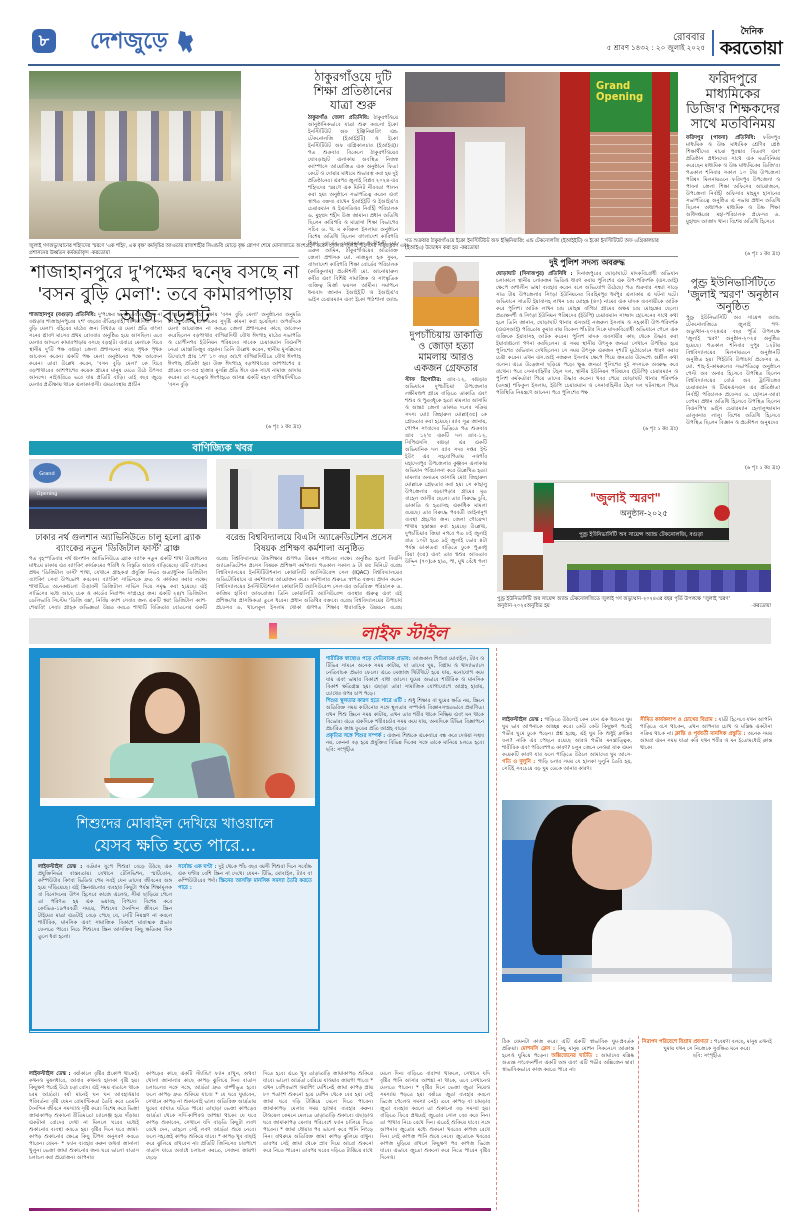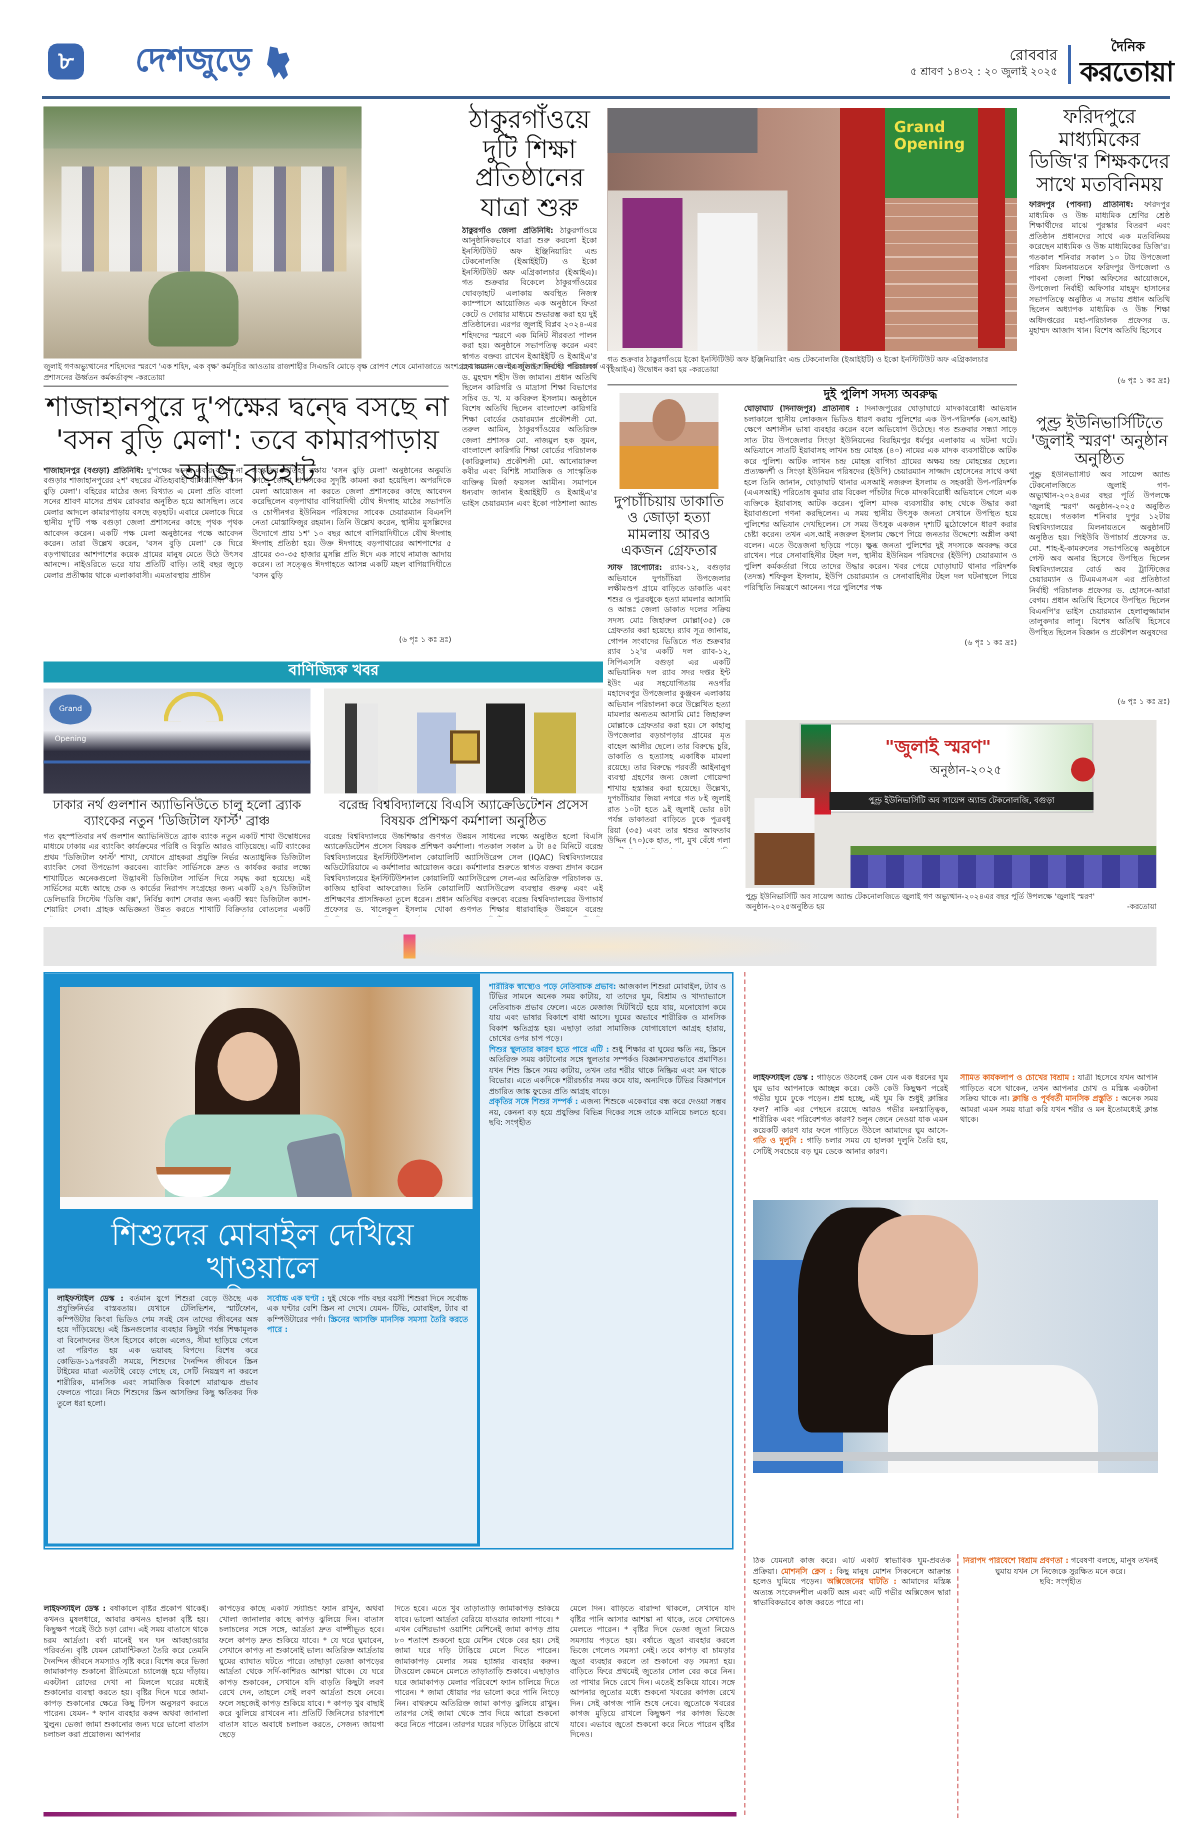--- a/index.html
+++ b/index.html
@@ -35,21 +35,21 @@
 <div class="abs rule" style="left:28px;top:64px;width:752px;height:2px;"></div>
 
 <div class="abs photo" style="left:29px;top:71px;width:212px;height:168px;background:linear-gradient(180deg,#8a9a7a 0%,#c9c2a8 30%,#e8e2d2 55%,#b4a890 100%);">
   <div class="abs" style="left:0;top:0;width:100%;height:28px;background:linear-gradient(180deg,#6f8a5a,#9aa88a);"></div>
   <div class="abs" style="left:12px;top:40px;width:190px;height:70px;background:repeating-linear-gradient(90deg,#f2f2f2 0 14px,#6b6b8a 14px 22px,#d9c7a0 22px 32px);opacity:0.8;"></div>
   <div class="abs" style="left:70px;top:110px;width:60px;height:50px;background:#3e6b2e;border-radius:40% 40% 10% 10%;opacity:0.6;"></div>
 </div>
 <div class="abs caption" style="left:29px;top:242px;width:380px;">জুলাই গণঅভ্যুত্থানের শহিদদের স্মরণে 'এক শহিদ, এক বৃক্ষ' কর্মসূচির আওতায় রাজশাহীর সিএন্ডবি মোড়ে বৃক্ষ রোপণ শেষে মোনাজাতে অংশগ্রহণ করেন জেলার জুলাই শহিদদের পরিবারবর্গ এবং প্রশাসনের ঊর্ধ্বতন কর্মকর্তাবৃন্দ -করতোয়া</div>
 
 <div class="abs" style="left:308px;top:71px;width:90px;height:245px;">
-  <div class="hl" style="font-size:17px;">ঠাকুরগাঁওয়ে দুটি শিক্ষা প্রতিষ্ঠানের যাত্রা শুরু</div>
+  <div class="hl" style="font-size:12px;">ঠাকুরগাঁওয়ে দুটি শিক্ষা প্রতিষ্ঠানের যাত্রা শুরু</div>
   <div class="txt" style="margin-top:2px;height:188px;"><b>ঠাকুরগাঁও জেলা প্রতিনিধি:</b> <span>ঠাকুরগাঁওয়ে আনুষ্ঠানিকভাবে যাত্রা শুরু করলো ইকো ইনস্টিটিউট অফ ইঞ্জিনিয়ারিং এন্ড টেকনোলজি (ইআইইটি) ও ইকো ইনস্টিটিউট অফ এগ্রিকালচার (ইআইএ)। গত শুক্রবার বিকেলে ঠাকুরগাঁওয়ের ঘোবড়াহাট এলাকায় অবস্থিত নিজস্ব ক্যাম্পাসে আয়োজিত এক অনুষ্ঠানে ফিতা কেটে ও দোয়ার মাধ্যমে শুভারম্ভ করা হয় দুই প্রতিষ্ঠানের। এরপর জুলাই বিপ্লব ২০২৪-এর শহিদদের স্মরণে এক মিনিট নীরবতা পালন করা হয়। অনুষ্ঠানে সভাপতিত্ব করেন এবং স্বাগত বক্তব্য রাখেন ইআইইটি ও ইআইএ'র চেয়ারম্যান ও ইএসডিওর নির্বাহী পরিচালক ড. মুহম্মদ শহীদ উজ জামান। প্রধান অতিথি ছিলেন কারিগরি ও মাদ্রাসা শিক্ষা বিভাগের সচিব ড. খ. ম কবিরুল ইসলাম। অনুষ্ঠানে বিশেষ অতিথি ছিলেন বাংলাদেশ কারিগরি শিক্ষা বোর্ডের চেয়ারম্যান প্রকৌশলী মো. তরুল আমিন, ঠাকুরগাঁওয়ের অতিরিক্ত জেলা প্রশাসক মো. নাজমুল হক সুমন, বাংলাদেশ কারিগরি শিক্ষা বোর্ডের পরিচালক (কারিকুলাম) প্রকৌশলী মো. আনোয়ারুল কবীর এবং বিশিষ্ট সামাজিক ও সাংস্কৃতিক ব্যক্তিত্ব মির্জা ফয়সল আমীন। সমাপনে ধন্যবাদ জানান ইআইইটি ও ইআইএ'র ভাইস চেয়ারম্যান এবং ইকো পাঠশালা অ্যান্ড কলেজের অধ্যক্ষ ড. সেলিমা আখতার। এছাড়াও অনুষ্ঠানে স্থানীয় গণ্যমান্য ব্যক্তি, শিক্ষার্থী, অভিভাবক ও সাংবাদিকবৃন্দ উপস্থিত ছিলেন।</span></div>
 </div>
 
 <div class="abs photo" style="left:405px;top:72px;width:186px;height:162px;background:linear-gradient(90deg,#8c6b60 0%,#b58a7a 55%,#c6a08e 100%);">
   <div class="abs" style="left:0;top:0;width:100px;height:30px;background:#6e6c70;"></div>
   <div class="abs" style="left:0;top:55px;width:120px;height:107px;background:linear-gradient(180deg,#d8d0c8,#f0ece8);"></div>
   <div class="abs" style="left:10px;top:60px;width:40px;height:100px;background:#8a2e7c;"></div>
   <div class="abs" style="left:60px;top:70px;width:40px;height:92px;background:#f4f4f4;"></div>
 </div>
 <div class="abs photo" style="left:560px;top:72px;width:36px;height:162px;background:#b5231f;"></div>
@@ -132,35 +132,36 @@
   <div class="abs" style="left:140px;top:16px;width:28px;height:54px;background:#c9b44a;"></div>
 </div>
 <div class="abs" style="left:216px;top:532px;width:186px;height:80px;">
   <div class="hl" style="font-size:8.5px;line-height:11px;">বরেন্দ্র বিশ্ববিদ্যালয়ে বিএসি অ্যাক্রেডিটেশন প্রসেস বিষয়ক প্রশিক্ষণ কর্মশালা অনুষ্ঠিত</div>
   <div class="txt" style="margin-top:1px;height:56px;">বরেন্দ্র বিশ্ববিদ্যালয়ে উচ্চশিক্ষার গুণগত উন্নয়ন সাধনের লক্ষ্যে অনুষ্ঠিত হলো বিএসি অ্যাক্রেডিটেশন প্রসেস বিষয়ক প্রশিক্ষণ কর্মশালা। গতকাল সকাল ৯ টা ৪৫ মিনিটে বরেন্দ্র বিশ্ববিদ্যালয়ের ইনস্টিটিউশনাল কোয়ালিটি অ্যাসিউরেন্স সেল (IQAC) বিশ্ববিদ্যালয়ের অডিটোরিয়ামে এ কর্মশালার আয়োজন করে। কর্মশালার শুরুতে স্বাগত বক্তব্য প্রদান করেন বিশ্ববিদ্যালয়ের ইনস্টিটিউশনাল কোয়ালিটি অ্যাসিউরেন্স সেল-এর অতিরিক্ত পরিচালক ড. কাজিম হাবিবা আফরোজ। তিনি কোয়ালিটি অ্যাসিউরেন্স ব্যবস্থার গুরুত্ব এবং এই প্রশিক্ষণের প্রাসঙ্গিকতা তুলে ধরেন। প্রধান অতিথির বক্তব্যে বরেন্দ্র বিশ্ববিদ্যালয়ের উপাচার্য প্রফেসর ড. খালেকুল ইসলাম খোকা গুণগত শিক্ষার ধারাবাহিক উন্নয়নে বরেন্দ্র বিশ্ববিদ্যালয়ের প্রতিশ্রুতি পুনর্ব্যক্ত করেন এবং কোয়ালিটি এস্যুরেন্সের নিয়ে তাঁর দৃষ্টিভঙ্গি ব্যাখ্যা করেন। খবর বিজ্ঞপ্তির।</div>
 </div>
 
 <div class="abs" style="left:29px;top:618px;width:742px;height:26px;background:#e6e6e6;">
   <div class="abs" style="left:220px;top:2px;width:300px;height:22px;background:radial-gradient(ellipse at center,#f6e8d0 0%,#e6e6e6 70%);"></div>
   <div class="abs" style="left:240px;top:5px;width:8px;height:16px;background:linear-gradient(180deg,#e94a8a,#f7b04a);"></div>
+  <div class="abs" style="left:250px;top:2px;width:250px;text-align:center;font-size:17px;font-weight:bold;font-style:italic;color:#d8202a;">লাইফ স্টাইল</div>
 </div>
 
 <div class="abs" style="left:29px;top:648px;width:460px;height:385px;background:#e6f0f8;border:1px solid #1b8fcf;">
   <div class="abs" style="left:0;top:0;width:290px;height:382px;background:#1b8fcf;"></div>
   <div class="abs photo" style="left:10px;top:9px;width:275px;height:148px;background:linear-gradient(90deg,#d6c7b2 0%,#efe5d6 40%,#c79a6a 75%,#e9e0d2 100%);">
     <div class="abs" style="left:90px;top:14px;width:70px;height:90px;border-radius:45% 45% 10% 10%;background:#2b1a12;"></div>
     <div class="abs" style="left:105px;top:30px;width:40px;height:46px;border-radius:50%;background:#e8c3a6;"></div>
     <div class="abs" style="left:70px;top:85px;width:120px;height:63px;background:#a8d8c8;border-radius:20px 20px 0 0;"></div>
     <div class="abs" style="left:64px;top:120px;width:50px;height:20px;border-radius:0 0 25px 25px;background:#fff;border-top:5px solid #b46a3a;"></div>
     <div class="abs" style="left:155px;top:100px;width:36px;height:46px;background:#7f8a9c;border-radius:4px;transform:rotate(-12deg);"></div>
     <div class="abs" style="left:225px;top:115px;width:30px;height:28px;border-radius:50%;background:#d2533a;"></div>
     <div class="abs" style="left:0;top:140px;width:275px;height:8px;background:#fafafa;"></div>
   </div>
   <div class="abs" style="left:6px;top:163px;width:278px;color:#fff;text-align:center;">
-    <div style="font-size:20px;line-height:22px;text-align:center;">শিশুদের মোবাইল দেখিয়ে খাওয়ালে</div>
+    <div style="font-size:14px;line-height:22px;text-align:center;">শিশুদের মোবাইল দেখিয়ে খাওয়ালে</div>
     <div style="font-size:17px;line-height:22px;">যেসব ক্ষতি হতে পারে...</div>
   </div>
   <div class="abs" style="left:2px;top:210px;width:286px;height:170px;background:#e6f0f8;">
     <div class="abs txt" style="left:6px;top:4px;width:134px;height:162px;"><b>লাইফস্টাইল ডেস্ক :</b> <span>বর্তমান যুগে শিশুরা বেড়ে উঠছে এক প্রযুক্তিনির্ভর বাস্তবতায়। যেখানে টেলিভিশন, স্মার্টফোন, কম্পিউটার কিংবা ভিডিও গেম সবই যেন তাদের জীবনের অঙ্গ হয়ে দাঁড়িয়েছে। এই স্ক্রিনগুলোর ব্যবহার কিছুটা পর্যন্ত শিক্ষামূলক বা বিনোদনের উৎস হিসেবে কাজে এলেও, সীমা ছাড়িয়ে গেলে তা পরিণত হয় এক ভয়াবহ বিপদে। বিশেষ করে কোভিড-১৯পরবর্তী সময়ে, শিশুদের দৈনন্দিন জীবনে স্ক্রিন টাইমের মাত্রা এতটাই বেড়ে গেছে যে, সেটি নিয়ন্ত্রণ না করলে শারীরিক, মানসিক এবং সামাজিক বিকাশে মারাত্মক প্রভাব ফেলতে পারে। নিচে শিশুদের স্ক্রিন আসক্তির কিছু ক্ষতিকর দিক তুলে ধরা হলো।</span></div>
     <div class="abs txt" style="left:146px;top:4px;width:134px;height:162px;">
       <b style="color:#1b8fcf">সর্বোচ্চ এক ঘণ্টা :</b> <span>দুই থেকে পাঁচ বছর বয়সী শিশুরা দিনে সর্বোচ্চ এক ঘণ্টার বেশি স্ক্রিন না দেখে। যেমন- টিভি, মোবাইল, ট্যাব বা কম্পিউটারের পর্দা।</span>
       <b style="color:#1b8fcf">স্ক্রিনের আসক্তি মানসিক সমস্যা তৈরি করতে পারে :</b>
     </div>
   </div>
   <div class="abs txt" style="left:296px;top:6px;width:158px;height:374px;">

